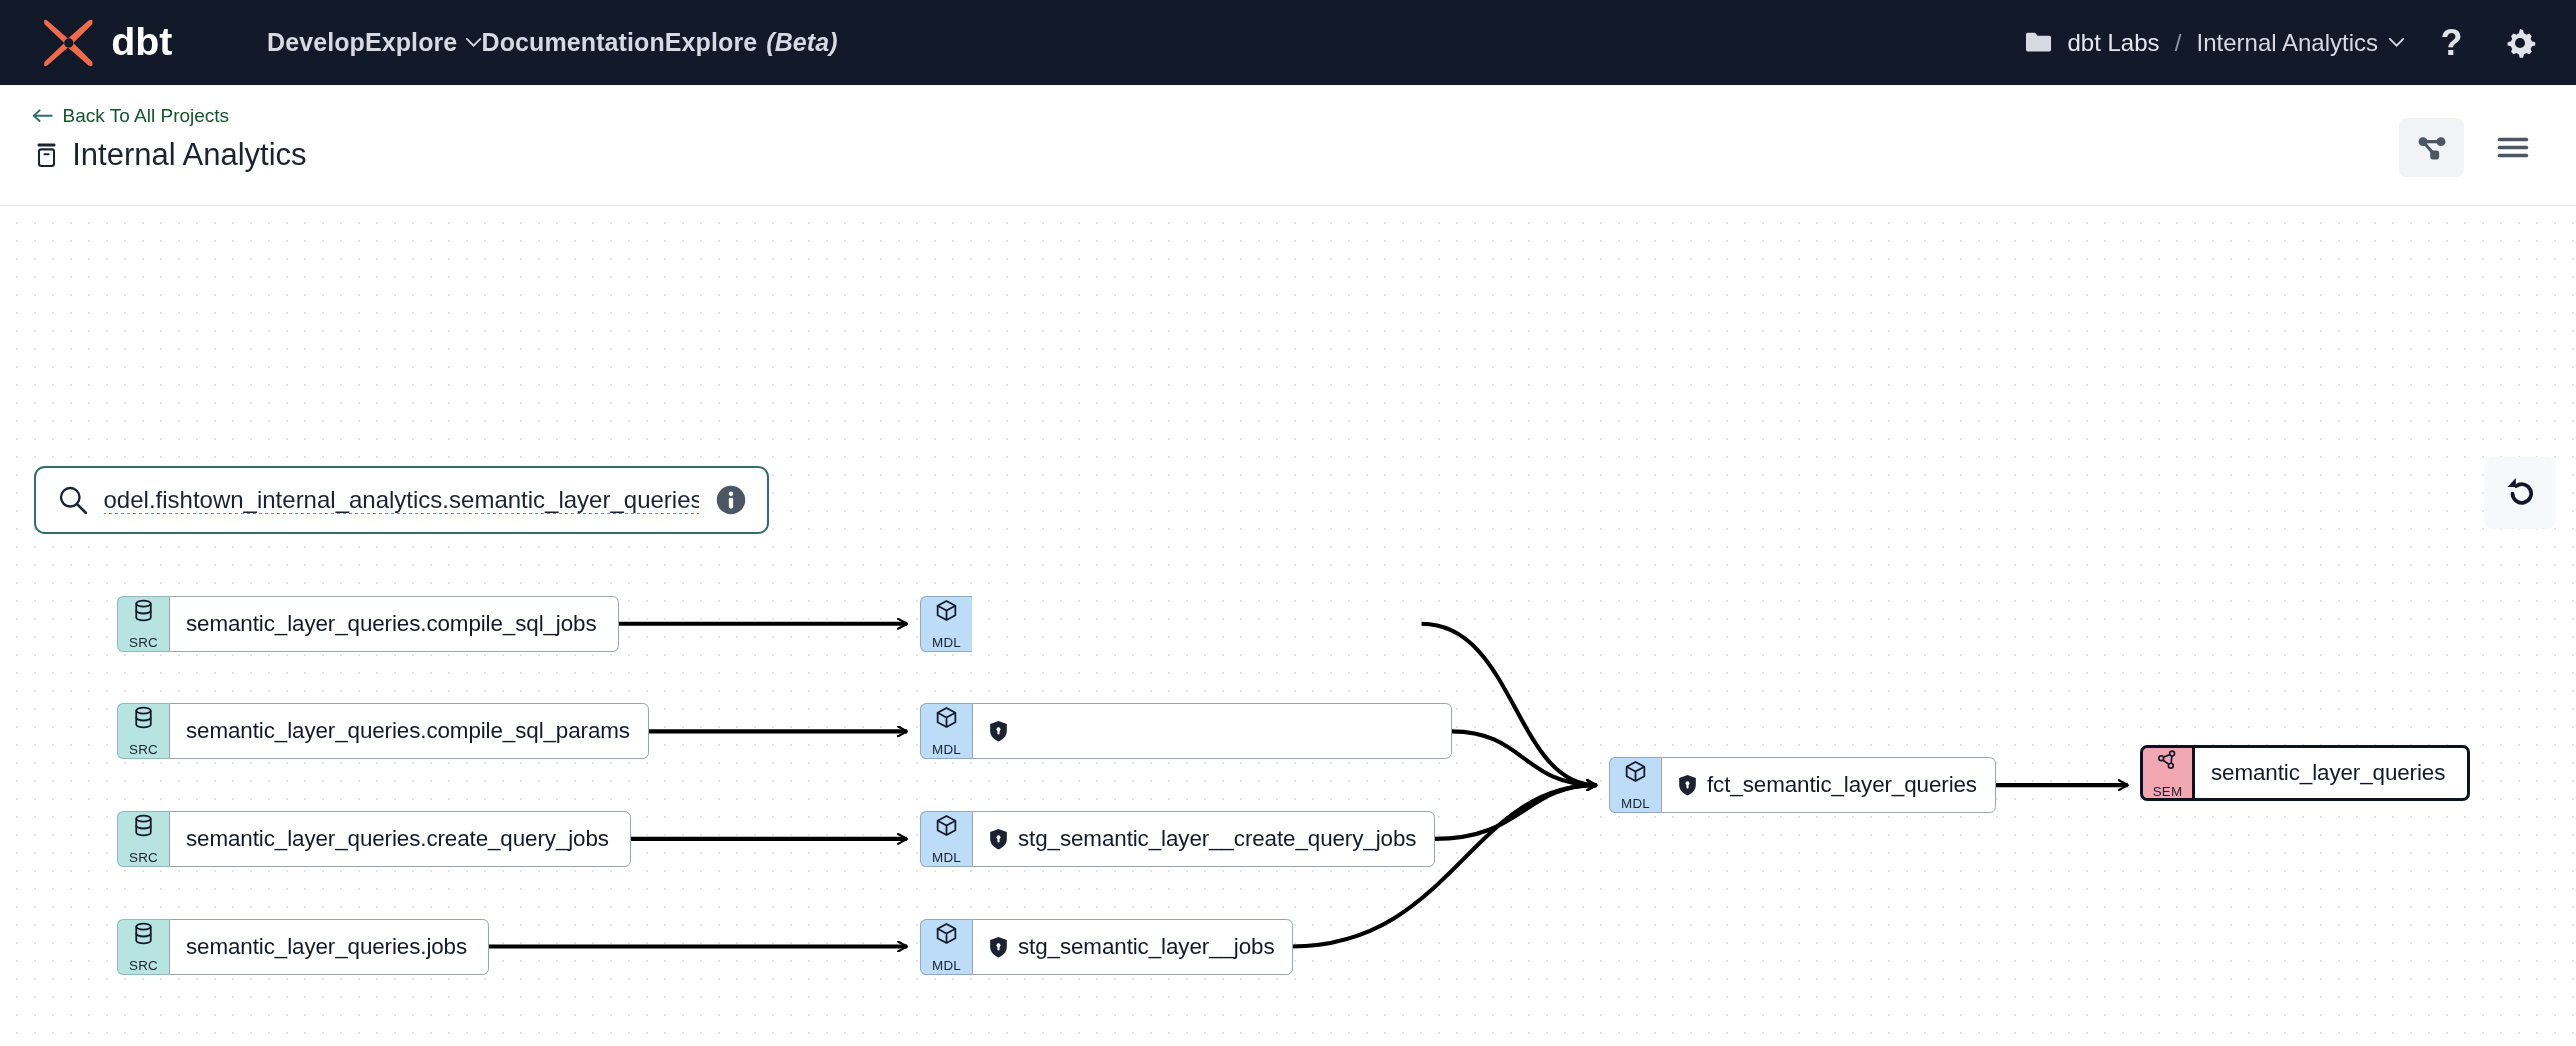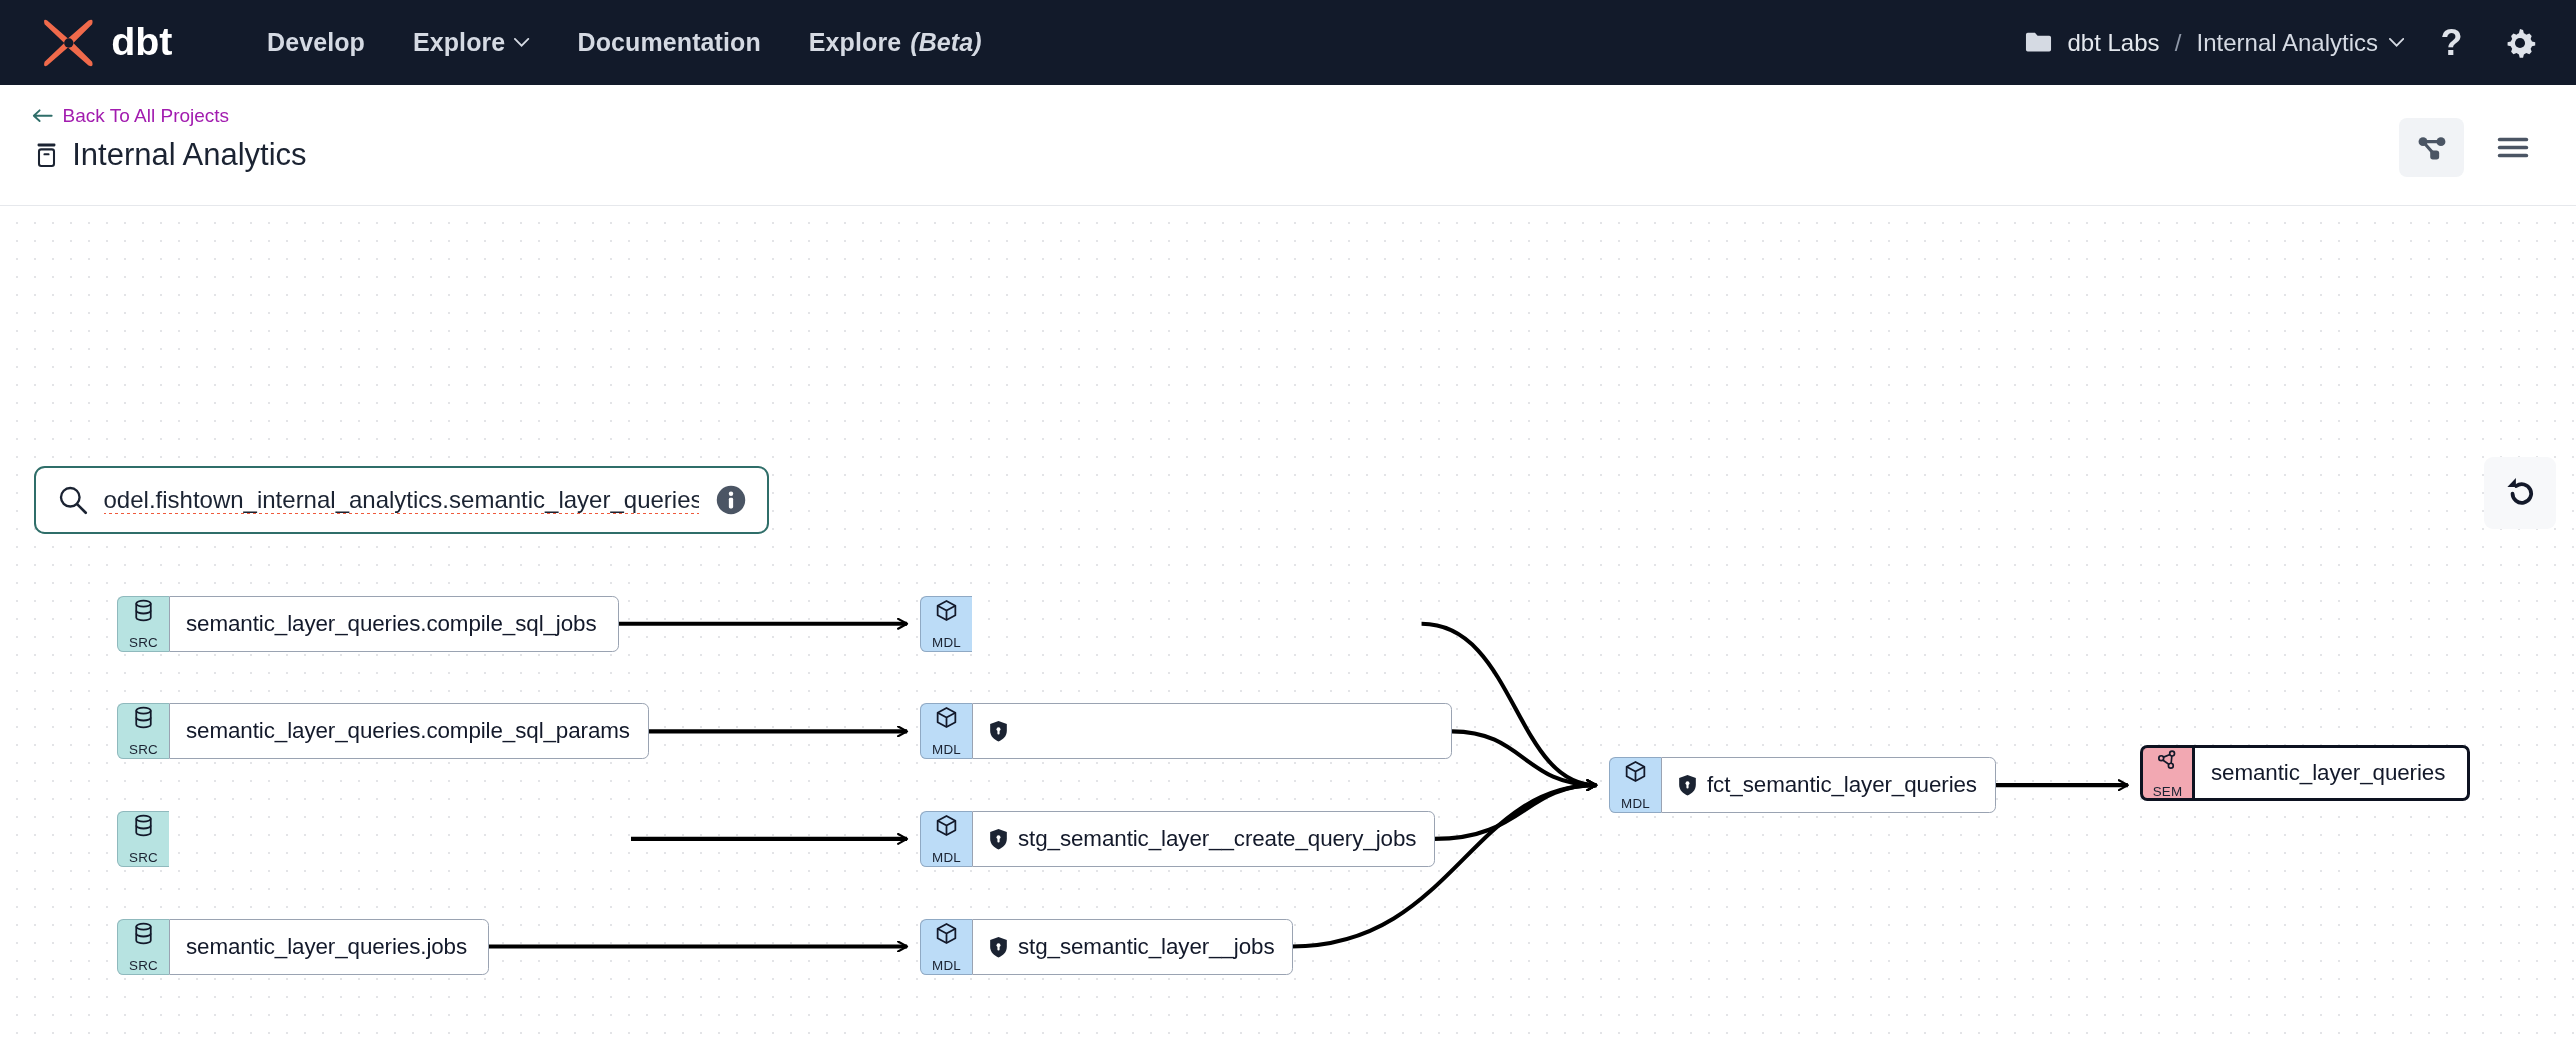--- a/index.html
+++ b/index.html
@@ -26,21 +26,20 @@
     align-items: center;
     gap: 9px;
     margin-right: 59px;
   }
   .logo-mark { width: 61px; height: 54px; display: block; }
   .logo-word { width: 97px; height: 43px; display: block; }
 
   .nav-links {
     display: flex;
     align-items: flex-start;
-    gap: 48px;
   }
   .nav-link {
     color: #d5dae3;
     font-size: 25px;
     font-weight: bold;
     letter-spacing: 0.1px;
     cursor: pointer;
     white-space: nowrap;
     display: flex;
     align-items: center;
@@ -85,21 +84,21 @@
     background: #ffffff;
     border-bottom: 1.8px solid #e6e8ec;
     padding: 20px 39px 0 32px;
     display: flex;
     align-items: flex-start;
     position: relative;
   }
   .subheader-left { display: flex; flex-direction: column; gap: 10px; }
   .back-link {
     display: flex; align-items: center; gap: 10px;
-    color: #a21caf;
+    color: #14532d;
     font-size: 19px;
     cursor: pointer;
     white-space: nowrap;
   }
   .back-arrow { width: 20.6px; height: 13.4px; display: block; }
   .page-title-row { display: flex; align-items: center; gap: 13.4px; margin-left: 1.8px; }
   .archive-icon { width: 25px; height: 26px; display: block; }
   .page-title {
     font-size: 31px;
     color: #1b2332;
@@ -427,20 +426,23 @@
       </div>
       <div class="node" style="left: 117px; top: 605px; width: 514px;">
         <div class="node-badge src">
           <svg class="badge-glyph" viewBox="0 0 26 26">
             <ellipse cx="13" cy="5.2" rx="8.2" ry="3.4" fill="none" stroke="#13192a" stroke-width="2"></ellipse>
             <path d="M4.8 5.2 v15.6 c0 1.9 3.7 3.4 8.2 3.4 s8.2-1.5 8.2-3.4 V5.2" fill="none" stroke="#13192a" stroke-width="2"></path>
             <path d="M4.8 13 c0 1.9 3.7 3.4 8.2 3.4 s8.2-1.5 8.2-3.4" fill="none" stroke="#13192a" stroke-width="2"></path>
           </svg>
           <span class="badge-text">SRC</span>
         </div>
+        <div class="node-body">
+          <span class="node-label">semantic_layer_queries.create_query_jobs</span>
+        </div>
       </div>
       <div class="node" style="left: 117px; top: 713px; width: 372px;">
         <div class="node-badge src">
           <svg class="badge-glyph" viewBox="0 0 26 26">
             <ellipse cx="13" cy="5.2" rx="8.2" ry="3.4" fill="none" stroke="#13192a" stroke-width="2"></ellipse>
             <path d="M4.8 5.2 v15.6 c0 1.9 3.7 3.4 8.2 3.4 s8.2-1.5 8.2-3.4 V5.2" fill="none" stroke="#13192a" stroke-width="2"></path>
             <path d="M4.8 13 c0 1.9 3.7 3.4 8.2 3.4 s8.2-1.5 8.2-3.4" fill="none" stroke="#13192a" stroke-width="2"></path>
           </svg>
           <span class="badge-text">SRC</span>
         </div>

